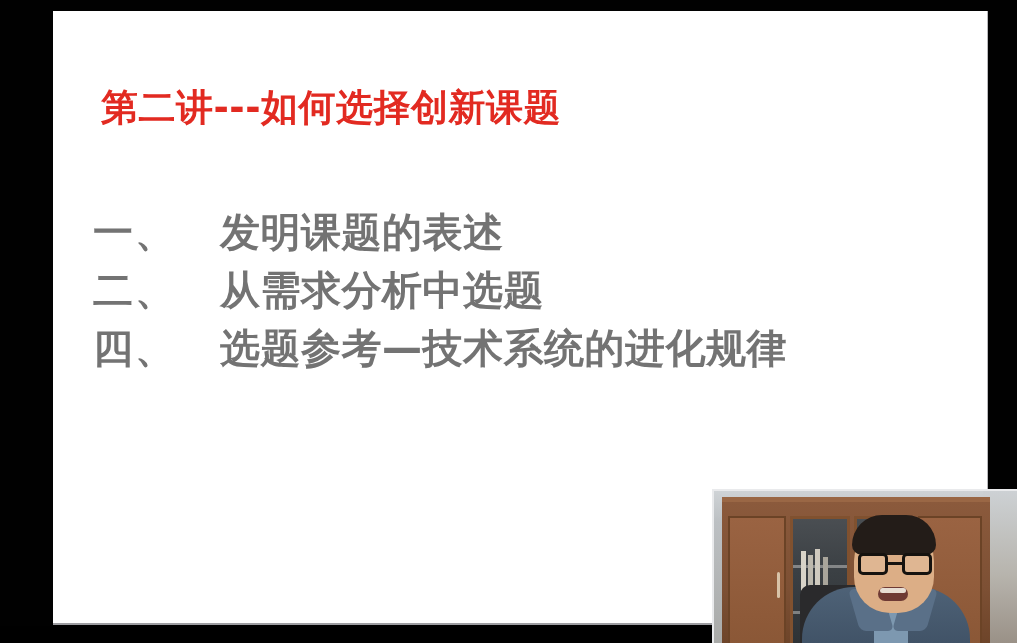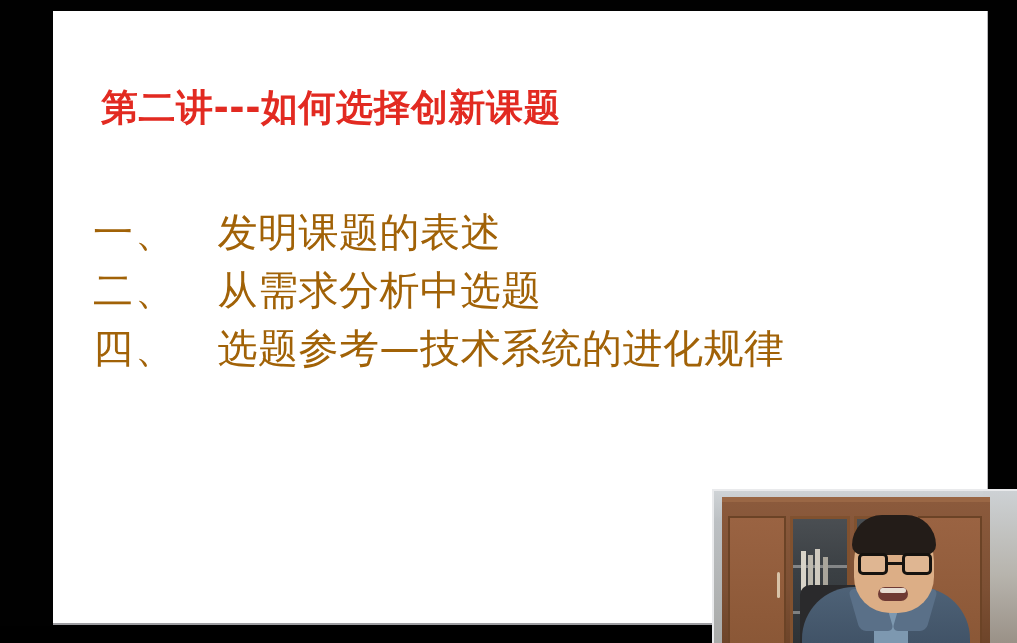--- a/index.html
+++ b/index.html
@@ -49,22 +49,22 @@
   #slide-body {
     position: absolute;
     left: 40px;
     top: 192px;
     width: 790px;
   }
 
   .slide-line {
     font-size: 40px;
     line-height: 58px;
-    font-weight: 400;
-    color: #a16207;
+    font-weight: 700;
+    color: #737373;
     white-space: nowrap;
     letter-spacing: 0.5px;
   }
 
   .slide-line.accent {
     color: #e22a21;
     font-size: 30px;
     line-height: 50px;
     font-weight: 700;
     padding-left: 18px;

